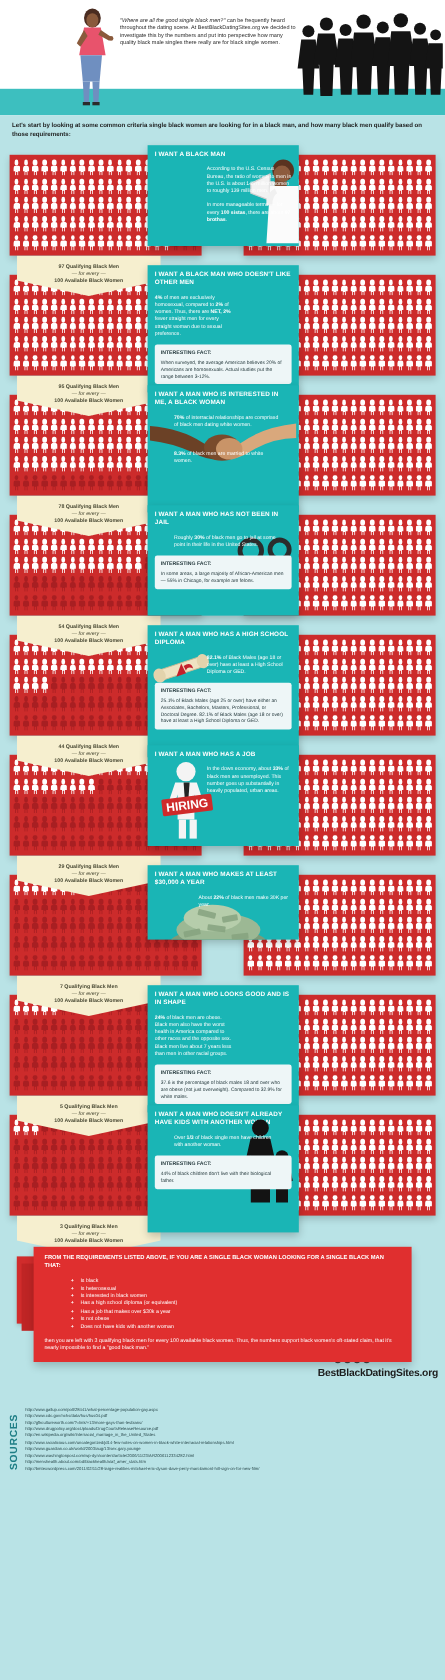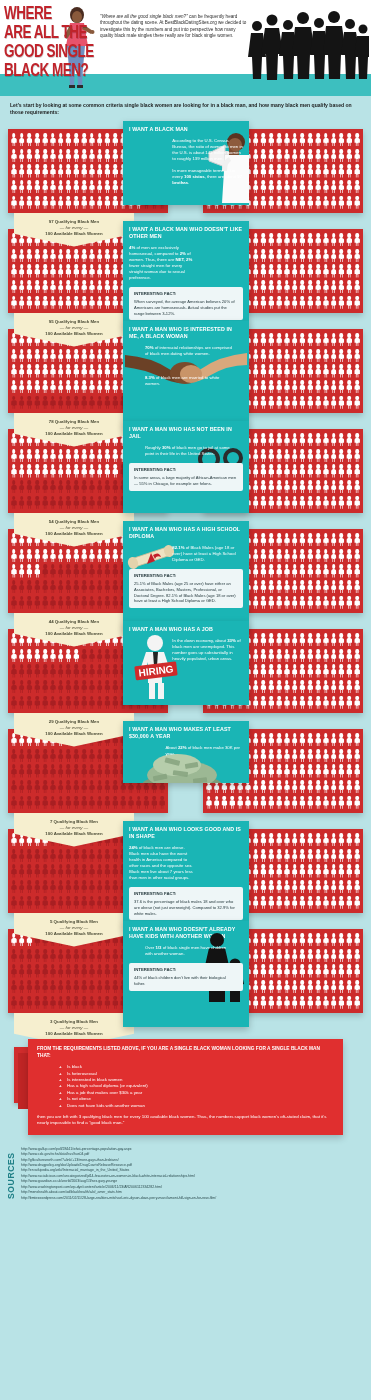--- a/index.html
+++ b/index.html
@@ -138,26 +138,20 @@
 </style>
 </head>
 <body>
 
 <div class="page">
 
   <div class="header">
     <div class="hdr-white"></div>
     <div class="hdr-teal-strip"></div>
 
-    <div class="title-block">
-      <span>WHERE</span>
-      <span>ARE ALL THE</span>
-      <span>GOOD SINGLE</span>
-      <span>BLACK MEN?</span>
-    </div>
 
     <svg class="hdr-woman" viewBox="0 0 38 82">
       <ellipse cx="20" cy="9" rx="7" ry="8" fill="#4a2c20"></ellipse>
       <ellipse cx="20" cy="11" rx="5" ry="6" fill="#8a5a3c"></ellipse>
       <path d="M13 17 L27 17 L31 40 L9 40 Z" fill="#e8536c"></path>
       <path d="M27 19 L36 25 L34 28 L25 23 Z" fill="#8a5a3c"></path>
       <circle cx="35.5" cy="26" r="2" fill="#8a5a3c"></circle>
       <path d="M13 19 L7 30 L10 33 L16 24 Z" fill="#8a5a3c"></path>
       <path d="M10 40 L28 40 L26 62 L12 62 Z" fill="#6f8fc0"></path>
       <path d="M12 62 L18 62 L17 80 L13 80 Z" fill="#6f8fc0"></path>
@@ -2306,20 +2300,29 @@
           <li>Is interested in black women</li>
           <li>Has a high school diploma (or equivalent)</li>
           <li>Has a job that makes over $30k a year</li>
           <li>Is not obese</li>
           <li>Does not have kids with another woman</li>
         </ul>
       <p>then you are left with 3 qualifying black men for every 100 available black women. Thus, the numbers support black women's oft-stated claim, that it's nearly impossible to find a "good black man."</p>
     </div>
   </div>
 
+  <div class="cc-area">
+    <div class="cc-badge">
+      <div>cc</div>
+      <div>by</div>
+      <div>nc</div>
+      <div>sa</div>
+    </div>
+    <div class="brand">BestBlackDatingSites.org</div>
+  </div>
 
   <div class="sources">
     <div class="sources-lbl">SOURCES</div>
     <ul id="sources-list">
         <li>http://www.gallup.com/poll/28441/what-percentage-population-gay.aspx</li>
         <li>http://www.cdc.gov/nchs/data/hus/hus04.pdf</li>
         <li>http://gfkcultureworth.com/?=link/+13/more-gays-than-lesbians/</li>
         <li>http://www.drugpolicy.org/docUploads/DrugCourtsReleaseResource.pdf</li>
         <li>http://en.wikipedia.org/wiki/Interracial_marriage_in_the_United_States</li>
         <li>http://www.racialicious.com/uncategorized/jd14-few-notes-on-women-in-black-white-interracial-relationships.html</li>

